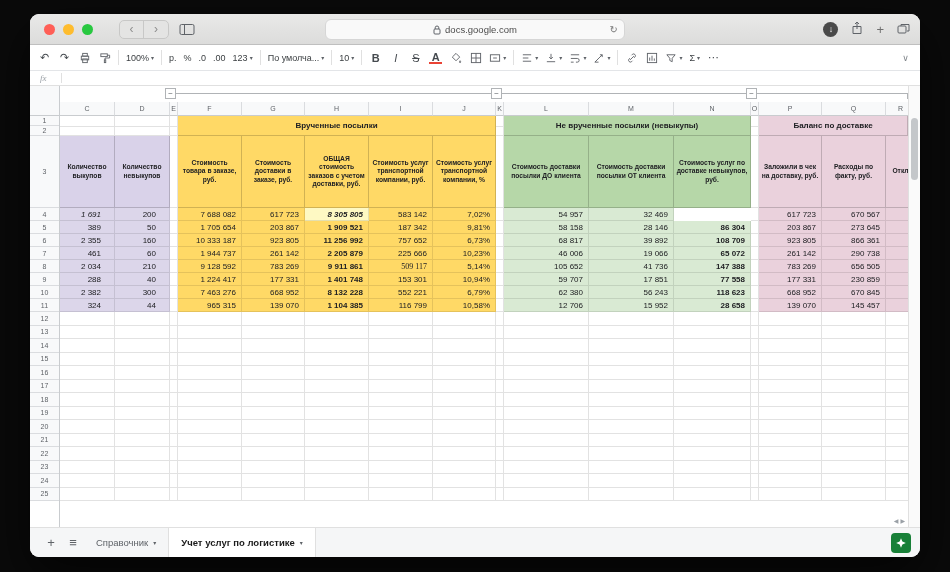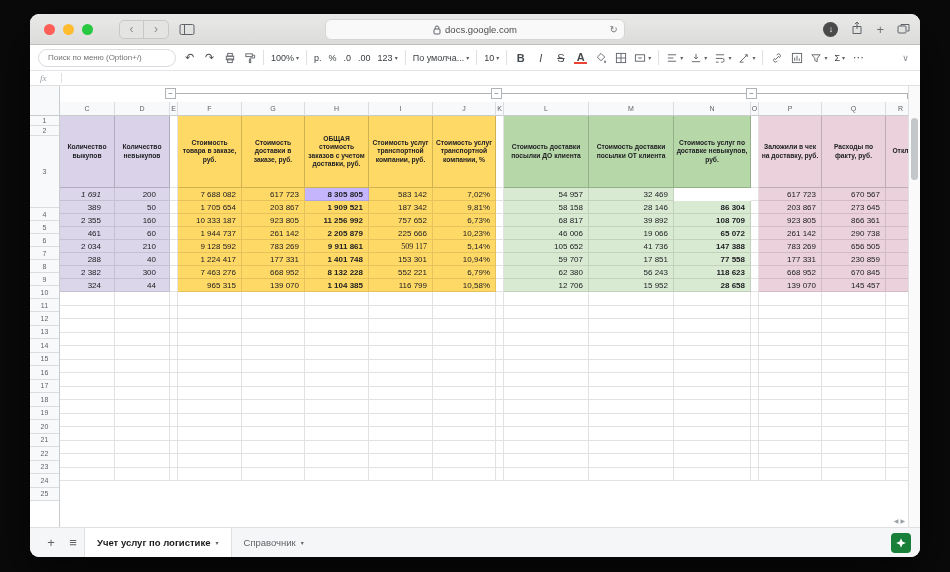--- a/index.html
+++ b/index.html
@@ -108,23 +108,20 @@
       <span>
         <svg class="ic" width="13" height="12" viewBox="0 0 13 12">
             <rect x="1" y="3" width="8" height="7" rx="1"></rect>
             <path d="M4 3V1.5h8V8h-2"></path>
           </svg>
       </span>
     </div>
   </div>
 
   <div class="toolbar">
-    <div class="searchbox">
-      <input readonly="" placeholder="Поиск по меню (Option+/)" style="">
-    </div>
     <span class="tbi">↶</span>
     <span class="tbi">↷</span>
     <span class="tbi">
       <svg class="ic" width="12" height="12" viewBox="0 0 13 13">
           <rect x="2.5" y="4.5" width="8" height="4"></rect>
           <rect x="4" y="1.5" width="5" height="3"></rect>
           <rect x="4" y="7.5" width="5" height="4"></rect>
         </svg>
     </span>
     <span class="tbi">
@@ -305,20 +302,30 @@
         <div class="rownum" style="height: 13.5px;">18</div>
         <div class="rownum" style="height: 13.5px;">19</div>
         <div class="rownum" style="height: 13.5px;">20</div>
         <div class="rownum" style="height: 13.5px;">21</div>
         <div class="rownum" style="height: 13.5px;">22</div>
         <div class="rownum" style="height: 13.5px;">23</div>
         <div class="rownum" style="height: 13.5px;">24</div>
         <div class="rownum" style="height: 13.5px;">25</div>
       </div>
     <div class="cells" id="cells">
+        <div class="row" style="height: 20px;">
+          <div class="cell split2" style="width: 55px;"></div>
+          <div class="cell split2" style="width: 55px;"></div>
+          <div class="cell split2" style="width: 8px;"></div>
+          <div class="cell hdr banner" style="width: 318px; background: rgb(255, 217, 102);">Врученные посылки</div>
+          <div class="cell split2" style="width: 8px;"></div>
+          <div class="cell hdr banner" style="width: 247px; background: rgb(182, 215, 168);">Не врученные посылки (невыкупы)</div>
+          <div class="cell split2" style="width: 8px;"></div>
+          <div class="cell hdr banner" style="width: 149px; background: rgb(234, 209, 220);">Баланс по доставке</div>
+        </div>
         <div class="row" style="height: 72px;">
           <div class="cell hdr h3" style="width: 55px; background: rgb(217, 210, 233);">Количество выкупов</div>
           <div class="cell hdr h3" style="width: 55px; background: rgb(217, 210, 233);">Количество невыкупов</div>
           <div class="cell" style="width: 8px;"></div>
           <div class="cell hdr h3" style="width: 64px; background: rgb(255, 217, 102);">Стоимость товара в заказе, руб.</div>
           <div class="cell hdr h3" style="width: 63px; background: rgb(255, 217, 102);">Стоимость доставки в заказе, руб.</div>
           <div class="cell hdr h3" style="width: 64px; background: rgb(255, 217, 102);">ОБЩАЯ стоимость заказов с учетом доставки, руб.</div>
           <div class="cell hdr h3" style="width: 64px; background: rgb(255, 217, 102);">Стоимость услуг транспортной компании, руб.</div>
           <div class="cell hdr h3" style="width: 63px; background: rgb(255, 217, 102);">Стоимость услуг транспортной компании, %</div>
           <div class="cell" style="width: 8px;"></div>
@@ -329,21 +336,21 @@
           <div class="cell hdr h3" style="width: 63px; background: rgb(234, 209, 220);">Заложили в чек на доставку, руб.</div>
           <div class="cell hdr h3" style="width: 64px; background: rgb(234, 209, 220);">Расходы по факту, руб.</div>
           <div class="cell hdr h3" style="width: 30px; background: rgb(234, 209, 220);">Откл</div>
         </div>
         <div class="row" style="height: 13px;">
           <div class="cell num tint padlg" style="width: 55px; background: rgb(220, 214, 234); font-style: italic;">1 691</div>
           <div class="cell num tint padlg" style="width: 55px; background: rgb(220, 214, 234);">200</div>
           <div class="cell num" style="width: 8px;"></div>
           <div class="cell num tint" style="width: 64px; background: rgb(255, 217, 102);">7 688 082</div>
           <div class="cell num tint" style="width: 63px; background: rgb(255, 217, 102);">617 723</div>
-          <div class="cell num tint" style="width: 64px; background: #c4b5fd; font-weight: bold;">8 305 805</div>
+          <div class="cell num tint" style="width: 64px; background: #fef9c3; font-weight: bold; font-style: italic;">8 305 805</div>
           <div class="cell num tint" style="width: 64px; background: rgb(255, 217, 102);">583 142</div>
           <div class="cell num tint" style="width: 63px; background: rgb(255, 217, 102);">7,02%</div>
           <div class="cell num" style="width: 8px;"></div>
           <div class="cell num tint" style="width: 85px; background: rgb(217, 234, 211);">54 957</div>
           <div class="cell num tint" style="width: 85px; background: rgb(217, 234, 211);">32 469</div>
           <div class="cell num tint" style="width: 77px; background: rgb(217, 234, 211); font-weight: normal; margin-top: 28px;">87 426</div>
           <div class="cell num" style="width: 8px;"></div>
           <div class="cell num tint" style="width: 63px; background: rgb(234, 209, 220);">617 723</div>
           <div class="cell num tint" style="width: 64px; background: rgb(234, 209, 220);">670 567</div>
           <div class="cell num tint" style="width: 30px; background: rgb(234, 209, 220);"></div>
@@ -729,26 +736,26 @@
       </div>
     <div class="vscroll">
         <div class="vthumb"></div>
       </div>
     <div class="hscroll-arrows">◀▶</div>
   </div>
 
   <div class="tabbar">
     <span class="tb-ic">+</span>
     <span class="tb-ic">≡</span>
+    <div class="tab">
+      <span>Справочник</span>
+      <span class="crt">▾</span>
+    </div>
     <div class="tab active">
       <span>Учет услуг по логистике</span>
-      <span class="crt">▾</span>
-    </div>
-    <div class="tab">
-      <span>Справочник</span>
       <span class="crt">▾</span>
     </div>
     <div class="explore" id="explore" style="background: rgb(24, 128, 56);">
       <svg width="12" height="12" viewBox="0 0 20 20">
           <polygon points="10,2 12.3,7.7 18,10 12.3,12.3 10,18 7.7,12.3 2,10 7.7,7.7" fill="#ffffff"></polygon>
         </svg>
     </div>
   </div>
 
 </div>

